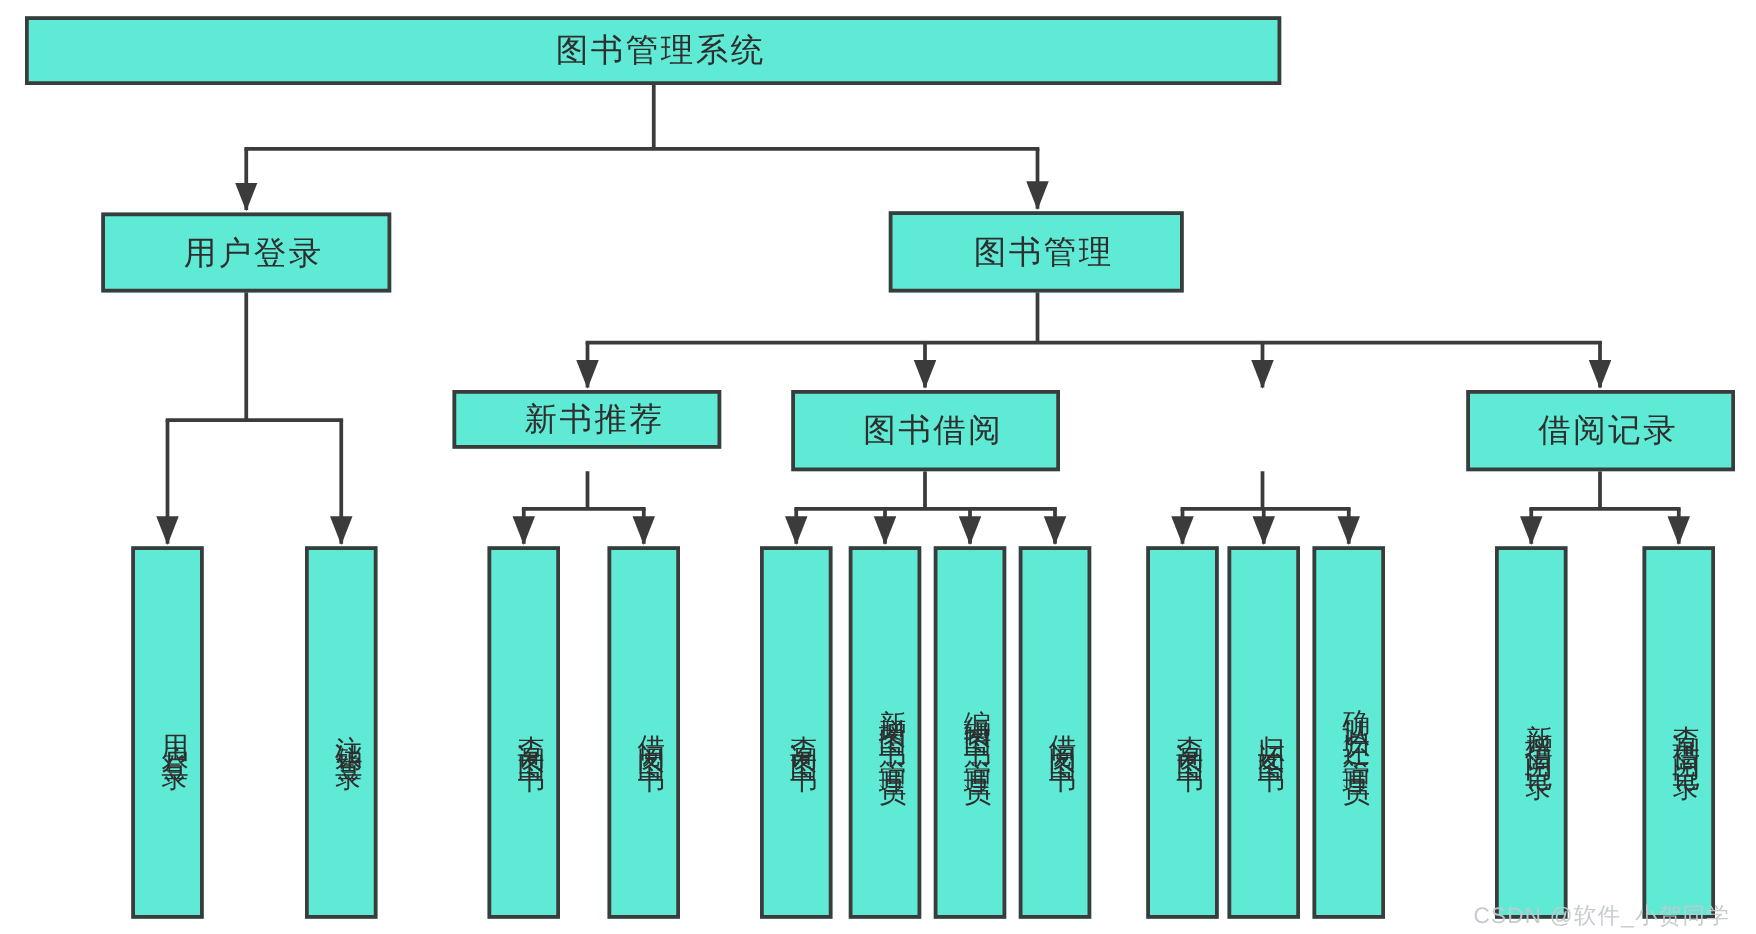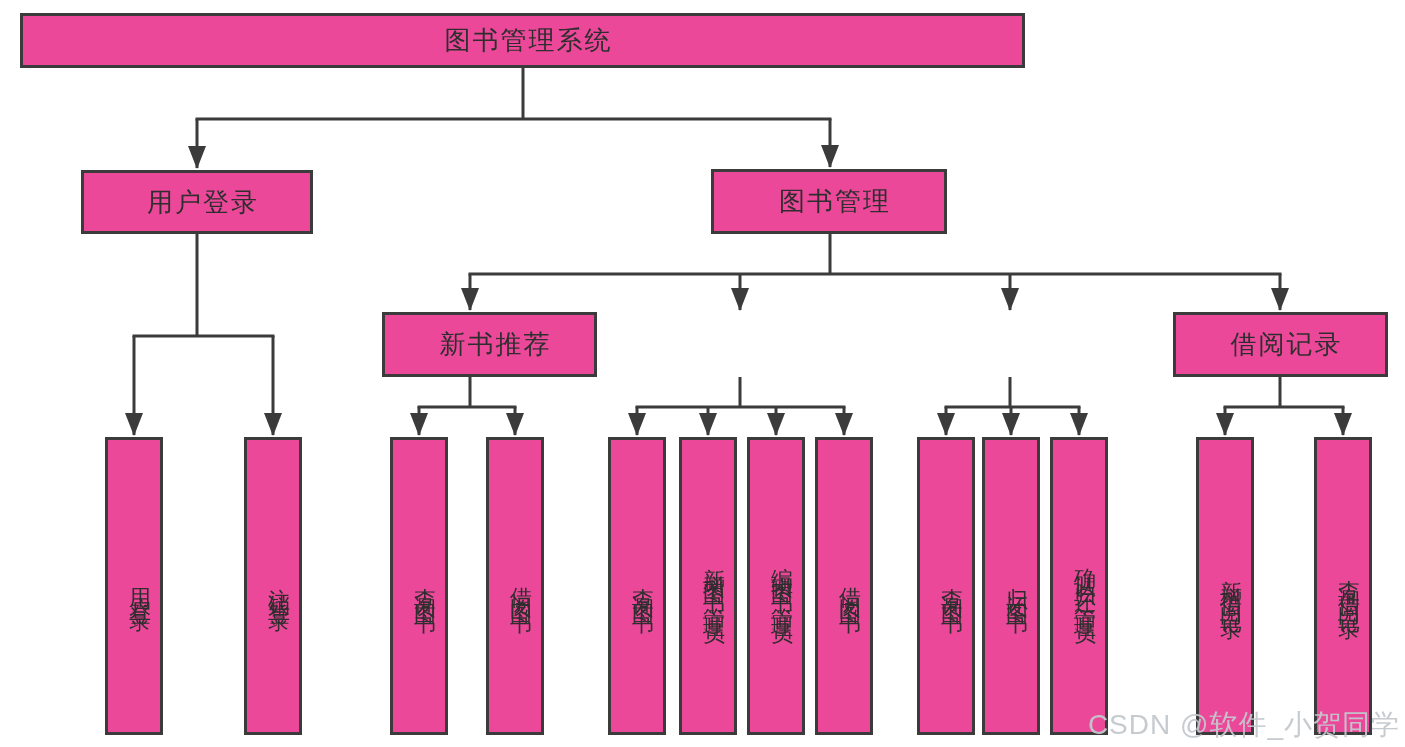--- a/index.html
+++ b/index.html
@@ -22,21 +22,21 @@
   }
   .wire {
     stroke: #3b3b3b;
     stroke-width: 3;
     fill: none;
   }
   .node {
     position: absolute;
     box-sizing: border-box;
     border: 3px solid #3b3b3b;
-    background: #ec4899;
+    background: #5eead4;
     color: #2e2e2e;
     display: flex;
     align-items: center;
     justify-content: center;
     padding-left: 12px;
   }
   .hnode {
     font-size: 26px;
     letter-spacing: 2px;
     white-space: nowrap;
@@ -44,23 +44,23 @@
   .vnode .vtext {
     writing-mode: vertical-lr;
     text-orientation: mixed;
     font-size: 22px;
     line-height: 1;
     letter-spacing: 8px;
     white-space: nowrap;
   }
   .watermark {
     position: absolute;
-    right: 5px;
+    right: 21px;
     bottom: 3px;
-    font-size: 28px;
+    font-size: 18px;
     letter-spacing: 1px;
     color: rgba(195, 200, 205, 0.95);
     white-space: nowrap;
     pointer-events: none;
   }
 </style>
 </head>
 <body>
 
 <div class="canvas">
@@ -108,21 +108,22 @@
     <line class="wire" x1="1079" y1="407" x2="1079" y2="435" marker-end="url(#arrow)"></line>
     <line class="wire" x1="1225" y1="407" x2="1225" y2="435" marker-end="url(#arrow)"></line>
     <line class="wire" x1="1343" y1="407" x2="1343" y2="435" marker-end="url(#arrow)"></line>
   </svg>
 
   <div class="node hnode" style="left:20px; top:13px; width:1005px; height:55px;">图书管理系统</div>
 
   <div class="node hnode" style="left:81px; top:170px; width:232px; height:64px;">用户登录</div>
   <div class="node hnode" style="left:711px; top:169px; width:236px; height:65px;font-family:Liberation Mono, monospace;">图书管理</div>
 
-  <div class="node hnode" style="left:382px; top:312px; width:215px; height:65px;">新书推荐</div>
+  <div class="node hnode" style="left:362px; top:312px; width:215px; height:47px;">新书推荐</div>
+  <div class="node hnode" style="left:633px; top:312px; width:215px; height:65px;">图书借阅</div>
   <div class="node hnode" style="left:1173px; top:312px; width:215px; height:65px;">借阅记录</div>
 
   <div class="node vnode" style="left:105px; top:437px; width:58px; height:298px;">
     <span class="vtext">用户登录</span>
   </div>
   <div class="node vnode" style="left:244px; top:437px; width:58px; height:298px;">
     <span class="vtext">注销登录</span>
   </div>
 
   <div class="node vnode" style="left:390px; top:437px; width:58px; height:298px;">

